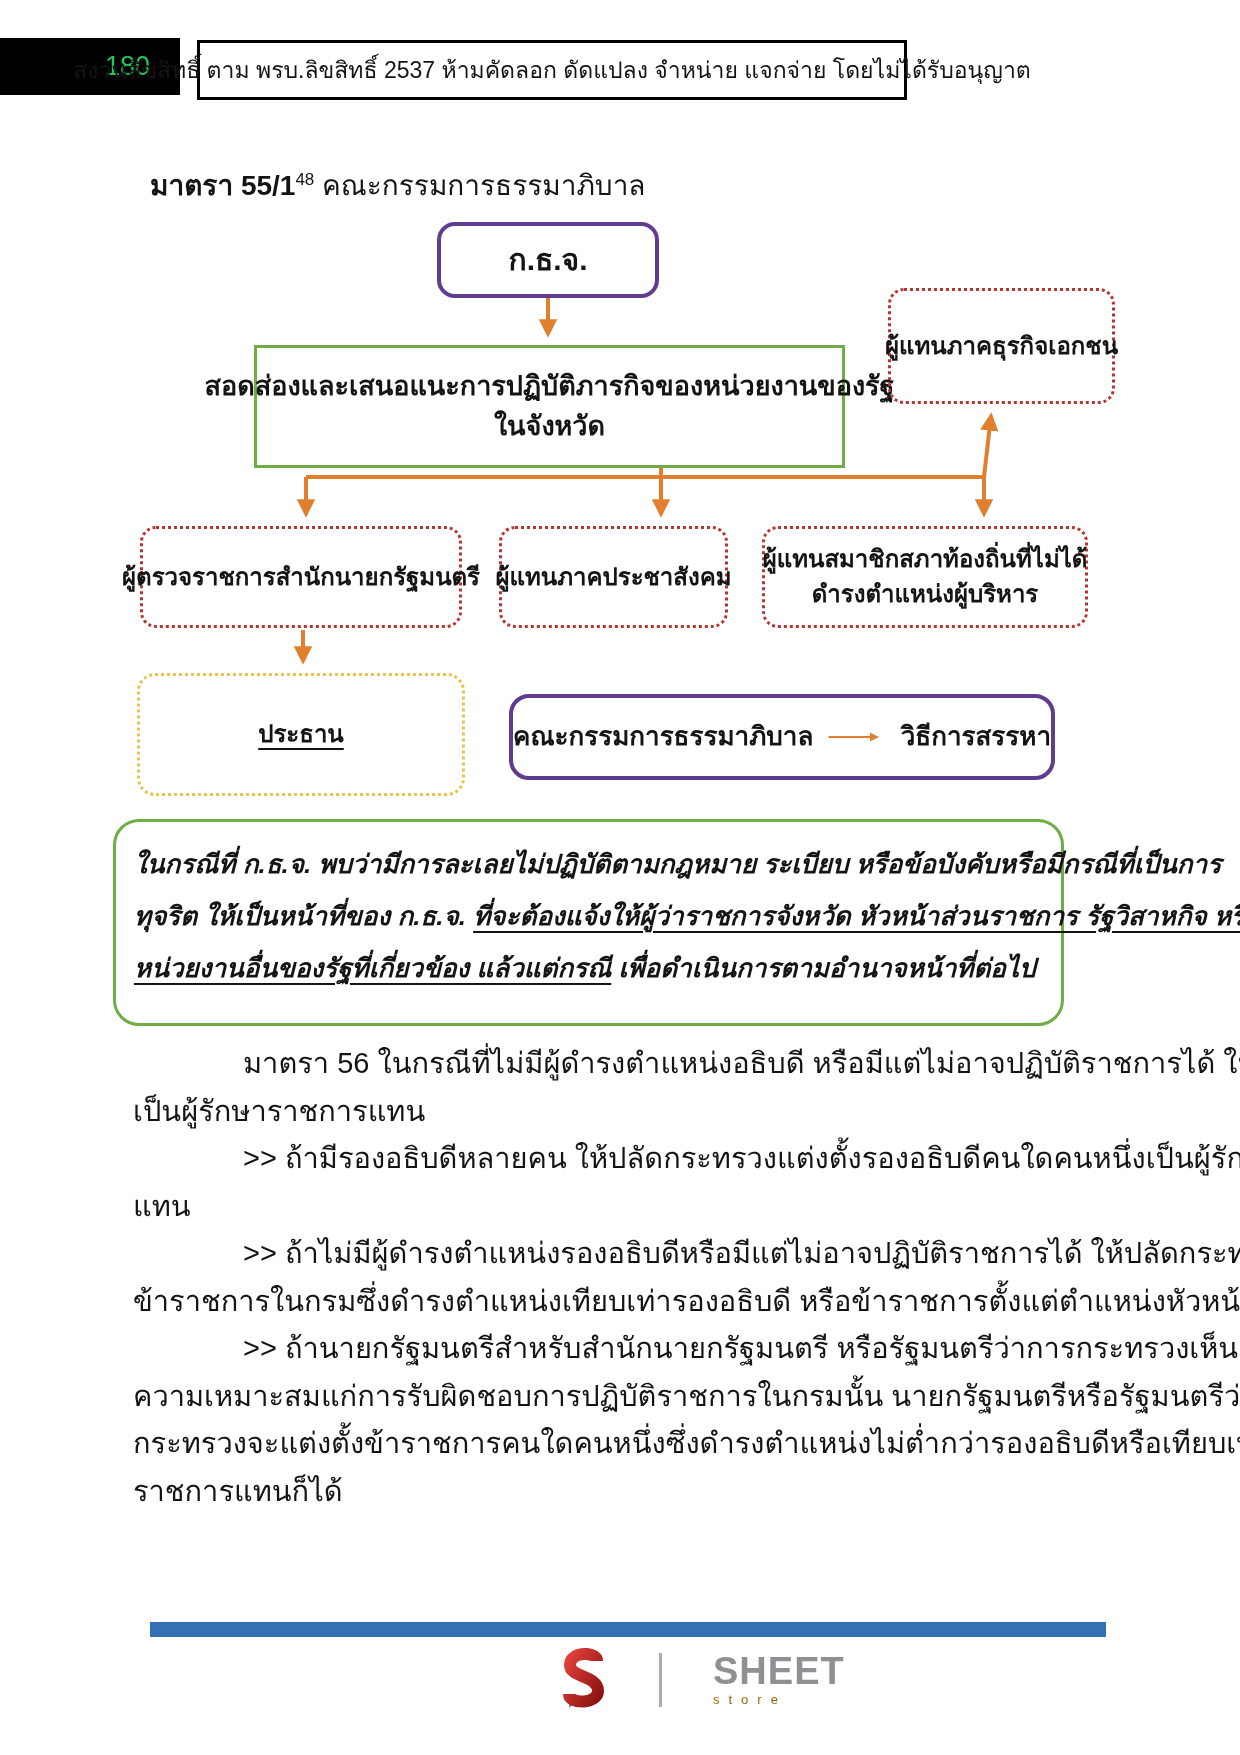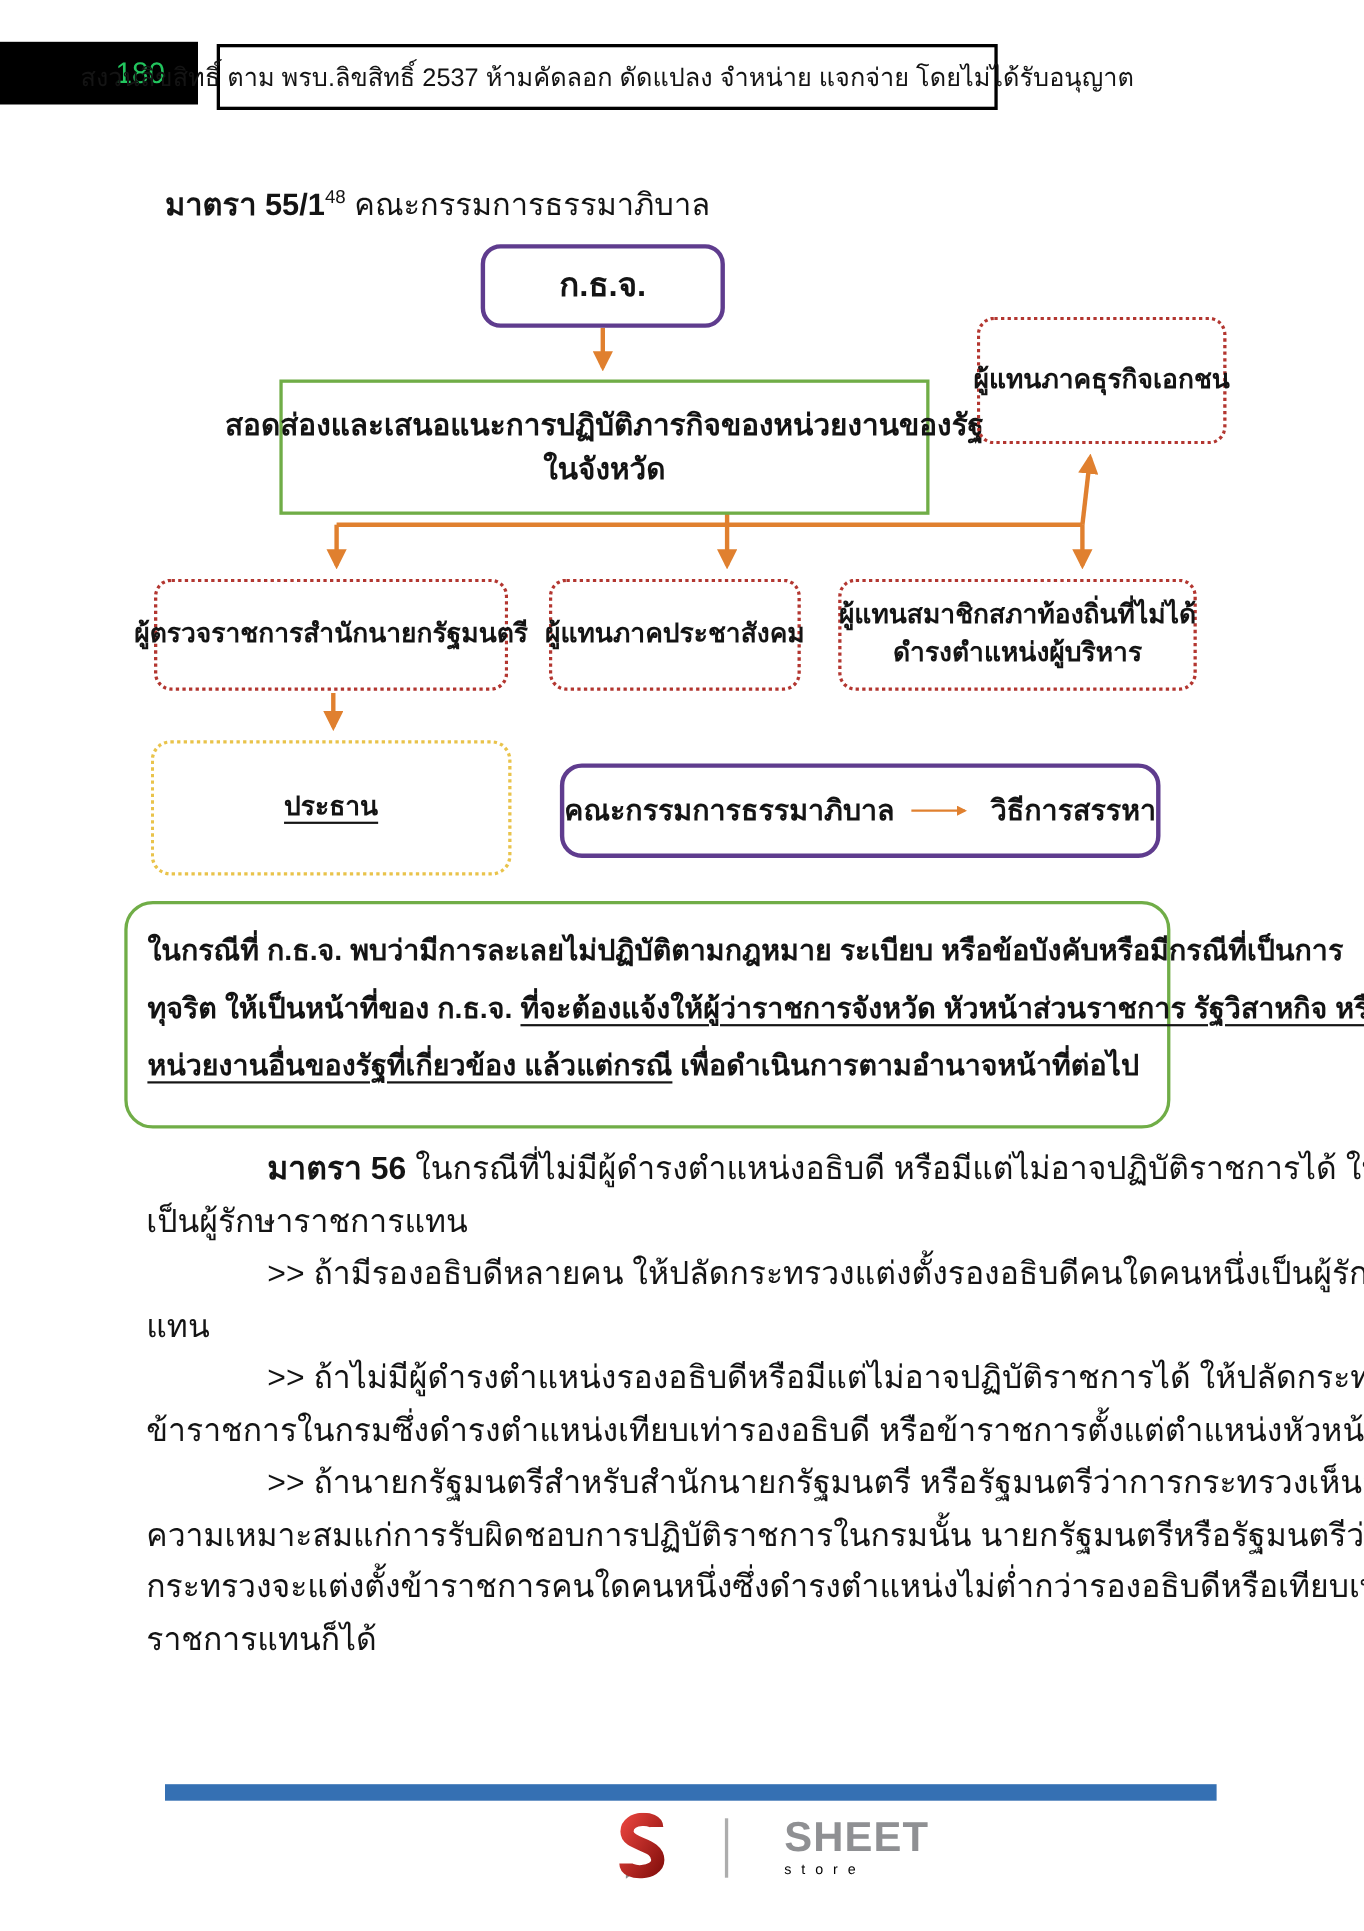--- a/index.html
+++ b/index.html
@@ -40,34 +40,34 @@
     border-radius:16px;font-size:24px;}
   .chairman{left:137px;top:673px;width:328px;height:123px;border:3px dotted var(--yellow);
     border-radius:18px;font-size:24px;flex-direction:row;}
   .selection{left:509px;top:694px;width:546px;height:86px;border:4px solid var(--purple);
     border-radius:20px;font-size:26px;flex-direction:row;gap:14px;}
   u, .ul{text-decoration:underline;text-underline-offset:6px;text-decoration-thickness:2px;}
 
   
   .notice{left:113px;top:819px;width:951px;height:207px;border:3px solid var(--green);
     border-radius:26px;padding:16px 18px 0 18px;font-weight:700;font-size:26px;}
-  .notice .nline{line-height:52px;white-space:nowrap;}
+  .notice .nline{line-height:52px;white-space:nowrap;font-style:italic;}
 
   
   .body-text{left:133px;top:1040px;width:1000px;font-size:29px;}
   .body-line{line-height:47.5px;white-space:nowrap;}
   .body-line.indent{padding-left:110px;}
-  .body-line .bold{font-weight:700;}
+  .body-line .bold{font-weight:400;}
 
   
   .bluebar{left:150px;top:1622px;width:956px;height:15px;background:var(--bluebar);}
   .logo{left:556px;top:1648px;display:flex;align-items:center;gap:40px;}
   .logo-divider{width:3px;height:54px;background:#adadad;margin:0 11px 0 9px;}
   .brand{font-size:38px;font-weight:700;color:var(--logogray);letter-spacing:1px;line-height:36px;}
-  .brand-sub{font-size:13px;color:#000000;letter-spacing:9px;margin-top:3px;}
+  .brand-sub{font-size:13px;color:#a16207;letter-spacing:9px;margin-top:3px;}
 
   svg.overlay{left:0;top:0;pointer-events:none;}
 </style>
 </head>
 <body>
 
 <div id="page">
 
   <div class="abs pagenum-box">
     <span>180</span>

